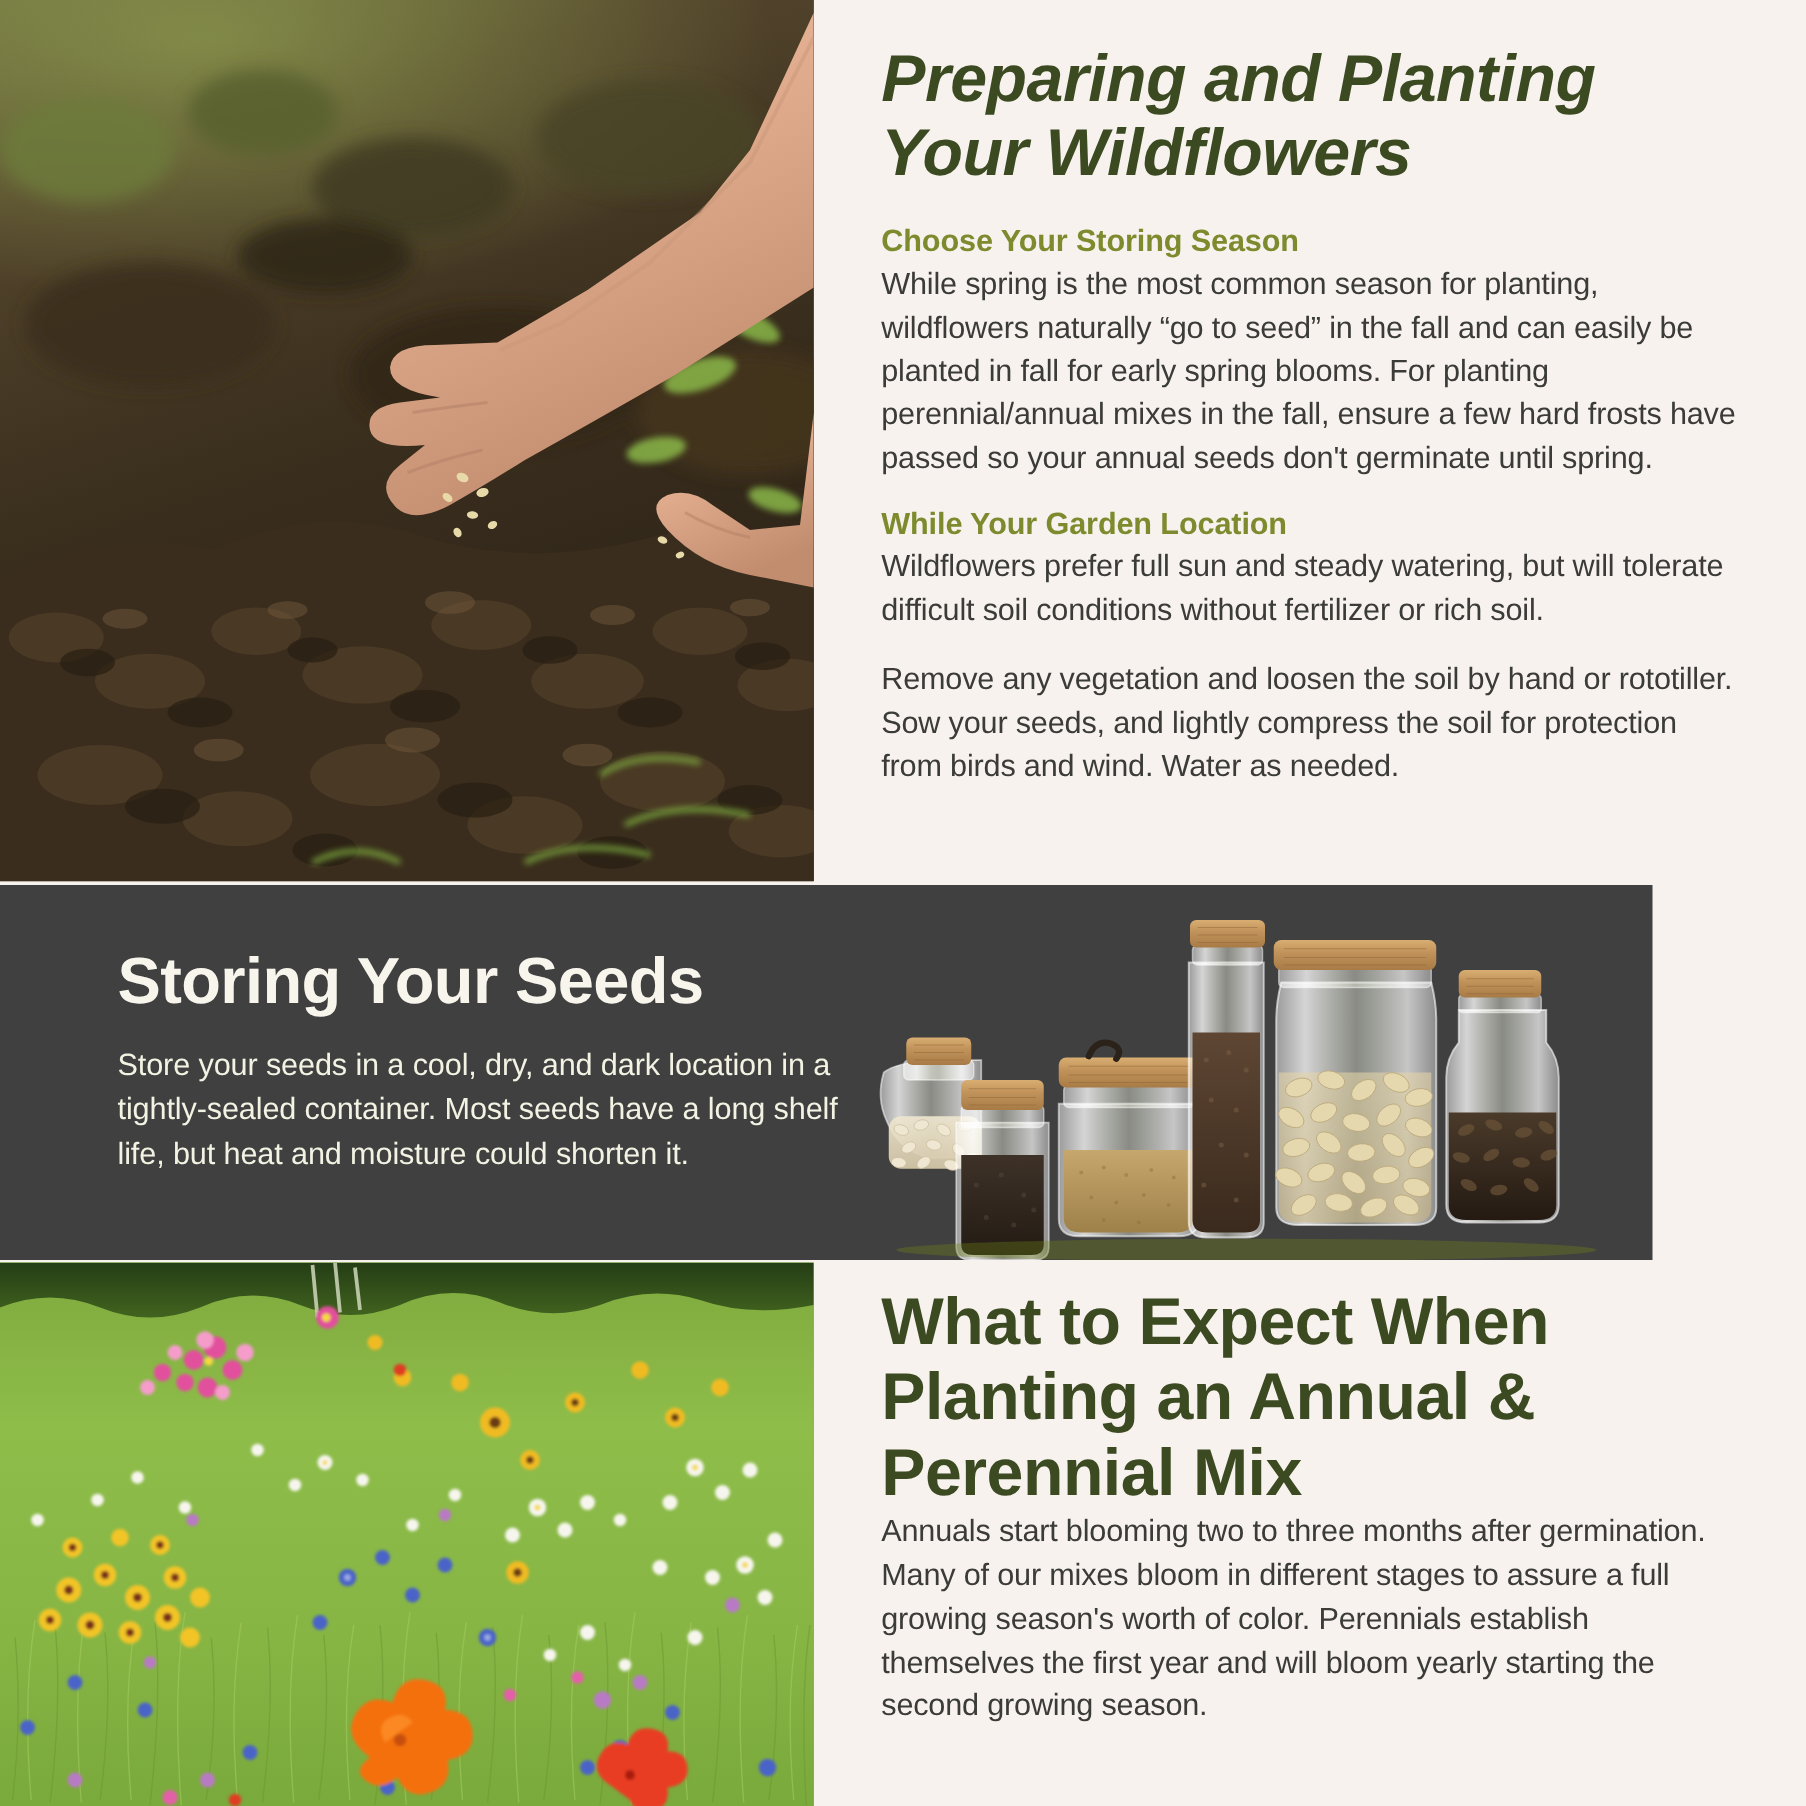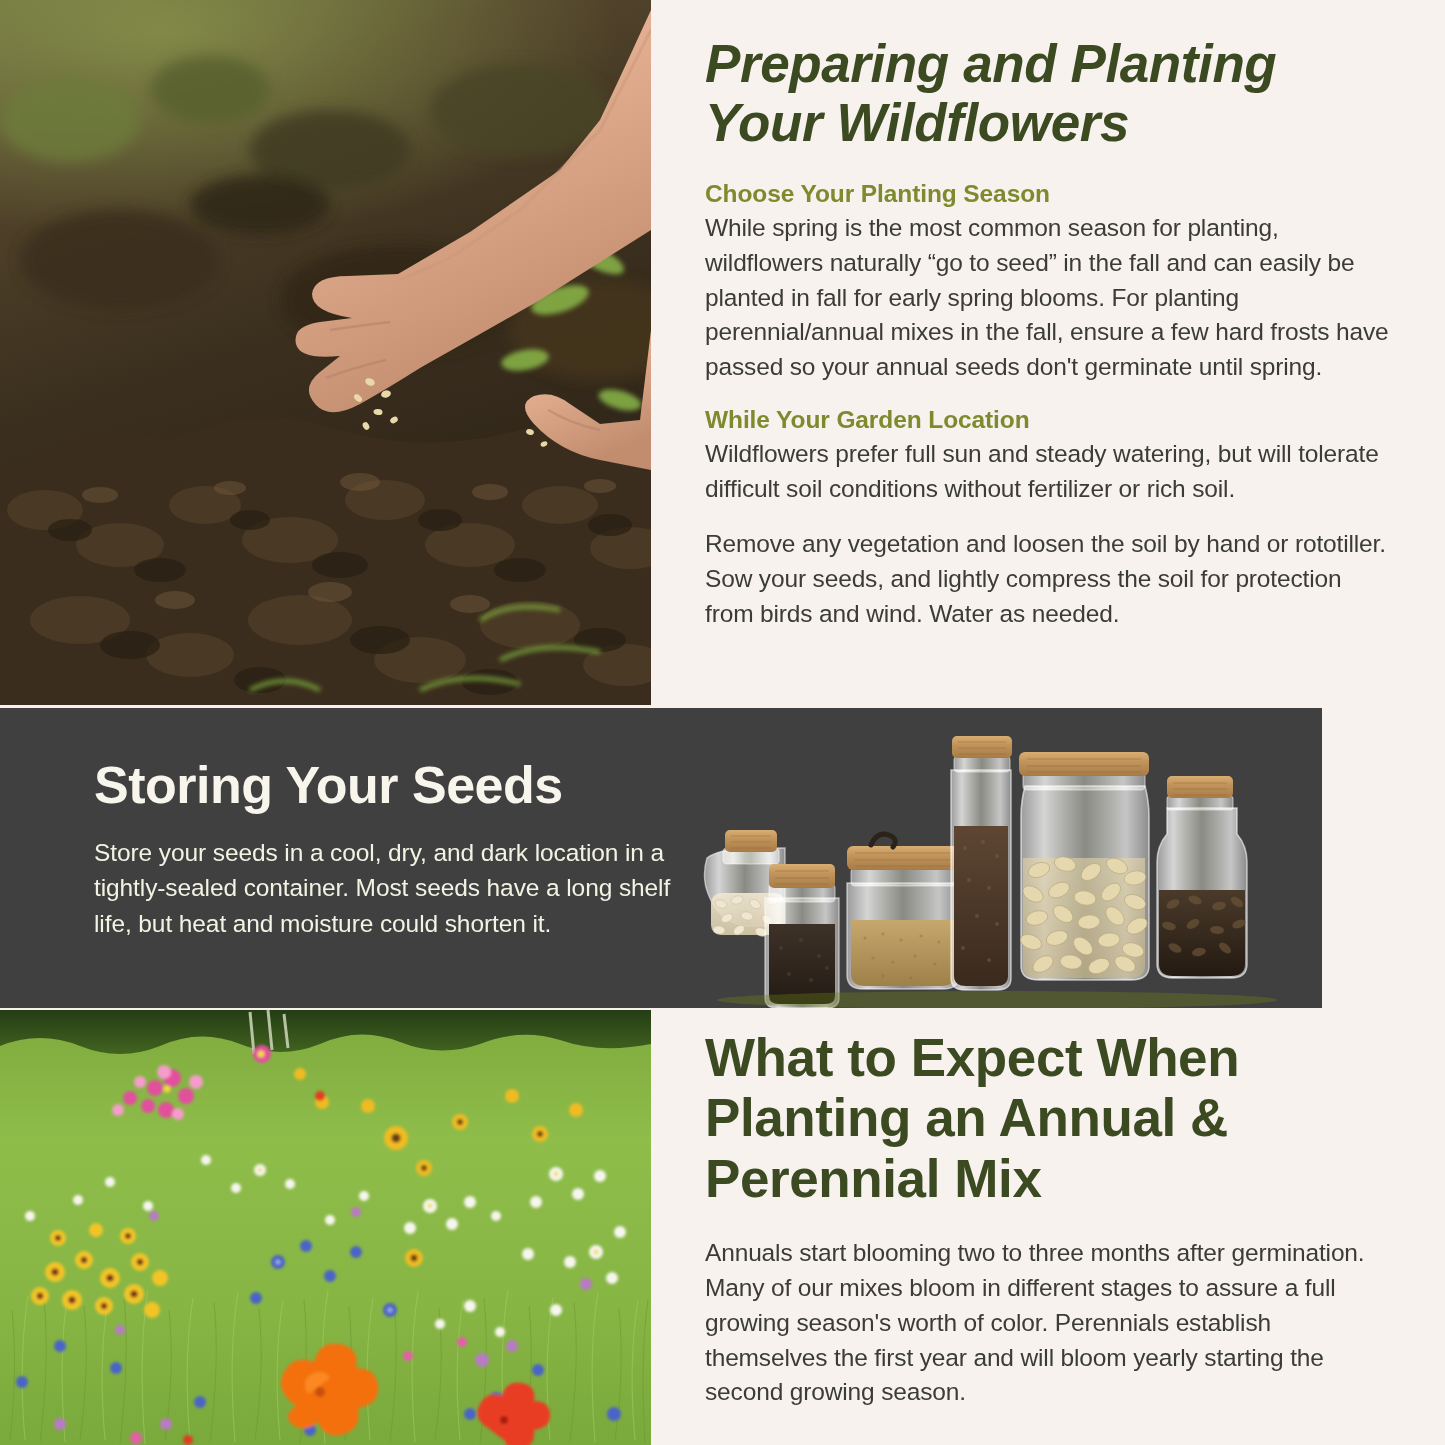--- a/index.html
+++ b/index.html
@@ -91,21 +91,20 @@
   .bottom-text{
     position:absolute; left:651px; top:0; width:794px; height:435px;
     padding:18px 54px 0 54px;
   }
   h2.title2{
     color:#3c4a22;
     font-size:53px;
     font-weight:bold;
     line-height:1.14;
     letter-spacing:-0.4px;
-    margin-bottom:27px;
   }
 
   
   svg.art{ display:block; width:100%; height:100%; }
 </style>
 </head>
 <body>
 
 <div class="page">
 
@@ -231,21 +230,21 @@
             <ellipse cx="530" cy="432" rx="4" ry="2.8" transform="rotate(20 530 432)"></ellipse>
             <ellipse cx="544" cy="444" rx="3.5" ry="2.5" transform="rotate(-25 544 444)"></ellipse>
           </g>
         </g>
       </svg>
     </div>
 
     <div class="top-text">
       <h1 class="title">Preparing and Planting Your Wildflowers</h1>
 
-      <h3 class="subhead">Choose Your Planting Season</h3>
+      <h3 class="subhead">Choose Your Storing Season</h3>
       <p class="body">While spring is the most common season for planting, wildflowers naturally “go to seed” in the fall and can easily be planted in fall for early spring blooms. For planting perennial/annual mixes in the fall, ensure a few hard frosts have passed so your annual seeds don't germinate until spring.</p>
 
       <h3 class="subhead">While Your Garden Location</h3>
       <p class="body">Wildflowers prefer full sun and steady watering, but will tolerate difficult soil conditions without fertilizer or rich soil.</p>
 
       <p class="body last">Remove any vegetation and loosen the soil by hand or rototiller. Sow your seeds, and lightly compress the soil for protection from birds and wind. Water as needed.</p>
     </div>
   </div>
 
   <div class="band-green">

